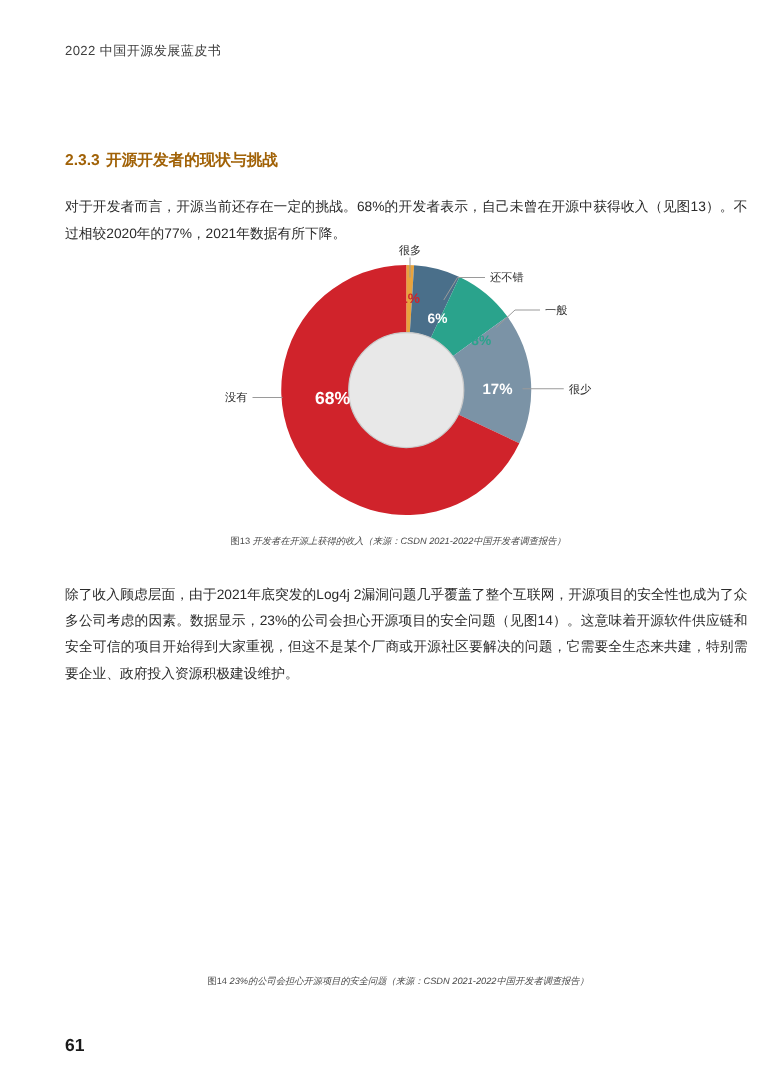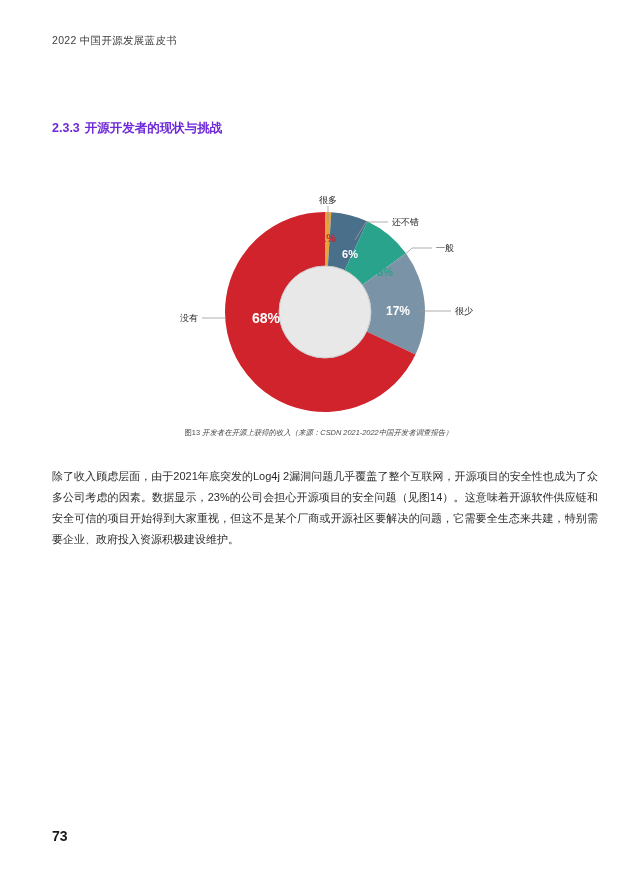--- a/index.html
+++ b/index.html
@@ -28,21 +28,21 @@
     font-size: 10.5px;
     color: #3f3f3f;
     letter-spacing: 0.3px;
   }
   .section-title {
     position: absolute;
     left: 38px;
     top: 120px;
     font-size: 12.5px;
     font-weight: bold;
-    color: #6d28d9;
+    color: #a16207;
   }
   .section-title .num {
     font-weight: bold;
     margin-right: 5px;
   }
   .para {
     position: absolute;
     left: 38px;
     width: 546px;
     font-size: 11px;
@@ -99,20 +99,21 @@
 <body>
 
 <div class="page">
 
   <div class="running-head">2022 中国开源发展蓝皮书</div>
 
   <div class="section-title">
     <span class="num">2.3.3</span><span>开源开发者的现状与挑战</span>
   </div>
 
+  <div class="para para-1">对于开发者而言，开源当前还存在一定的挑战。68%的开发者表示，自己未曾在开源中获得收入（见图13）。不过相较2020年的77%，2021年数据有所下降。</div>
 
   <div class="chart chart-1">
     <svg width="623" height="225" viewBox="0 0 623 225">
 
       <g transform="translate(311,112)">
 
         <path d="M 0 -100 A 100 100 0 0 1 6.28 -99.80 L 2.89 -45.91 A 46 46 0 0 0 0 -46 Z" fill="#e8a33d"></path>
 
         <path d="M 6.28 -99.80 A 100 100 0 0 1 42.58 -90.48 L 19.59 -41.62 A 46 46 0 0 0 2.89 -45.91 Z" fill="#4a6f8a"></path>
 
@@ -150,15 +151,19 @@
   </div>
 
   <div class="caption cap-1">
     <span>图13</span>
     <span class="src">开发者在开源上获得的收入（来源：CSDN 2021-2022中国开发者调查报告）</span>
   </div>
 
   <div class="para para-2">除了收入顾虑层面，由于2021年底突发的Log4j 2漏洞问题几乎覆盖了整个互联网，开源项目的安全性也成为了众多公司考虑的因素。数据显示，23%的公司会担心开源项目的安全问题（见图14）。这意味着开源软件供应链和安全可信的项目开始得到大家重视，但这不是某个厂商或开源社区要解决的问题，它需要全生态来共建，特别需要企业、政府投入资源积极建设维护。</div>
 
 
+  <div class="caption cap-2">
+    <span>图14</span>
+    <span class="src">23%的公司会担心开源项目的安全问题（来源：CSDN 2021-2022中国开发者调查报告）</span>
+  </div>
 
-  <div class="page-number">73</div>
+  <div class="page-number">61</div>
 </div>
 
 </body></html>

